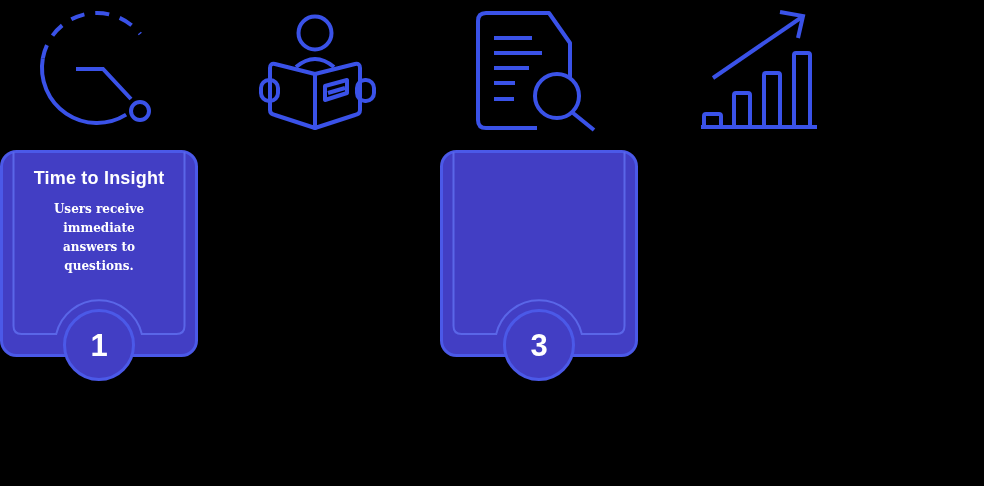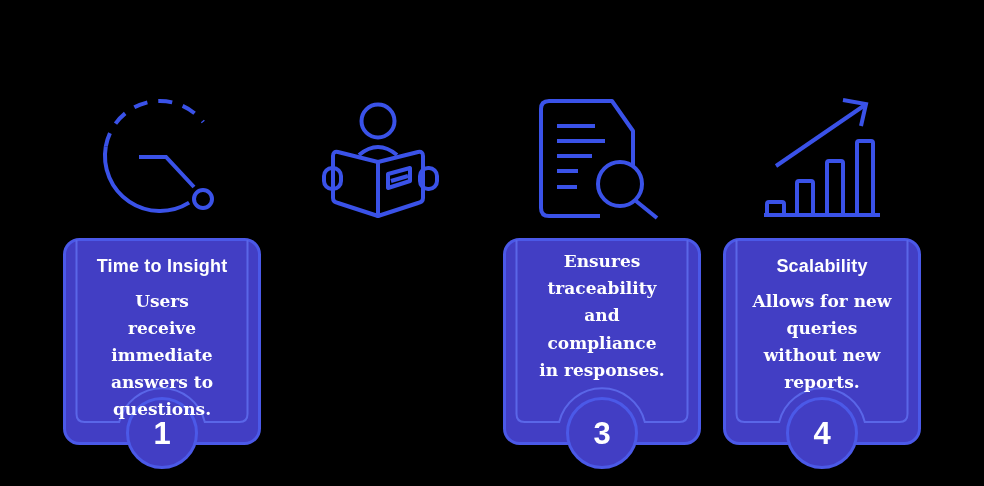--- a/index.html
+++ b/index.html
@@ -12,23 +12,21 @@
   }
   html,body{margin:0;padding:0;}
   body{
     width:984px;height:486px;
     background:var(--background);
     overflow:hidden;
     font-family:"Liberation Sans", sans-serif;
   }
   .row{
     display:flex;
-    justify-content:center;
     gap:22px;
-    padding-top:88px;
   }
   .column{width:198px;display:flex;flex-direction:column;align-items:center;}
   .icon-area{
     height:140px;width:100%;
     display:flex;align-items:center;justify-content:center;
     margin-bottom:10px;
   }
   .icon-area svg{display:block;}
   .card{
     position:relative;
@@ -47,21 +45,21 @@
     line-height:1.25;
     letter-spacing:.2px;
   }
   .card-body{
     position:relative;
     margin:10px auto 12px auto;
     text-align:center;
     color:var(--text);
     font-family:"DejaVu Serif", serif;
     font-weight:bold;
-    font-size:17px;
+    font-size:12px;
     line-height:1.6;
   }
   .column:nth-of-type(1) .card-body{max-width:120px;}
   .column:nth-of-type(2) .card-body{max-width:152px;}
   .column:nth-of-type(3) .card-body{max-width:130px;}
   .column:nth-of-type(4) .card-body{max-width:140px;}
   .card-number{
     position:absolute;
     left:0;right:0;
     top:176px;
@@ -132,44 +130,33 @@
           <path d="M 99 110 L 120 127"></path>
         </g>
       </svg>
     </div>
     <div class="card">
       <svg class="card-bg" width="198" height="232" viewBox="0 0 198 232">
         <rect class="shape" x="1.5" y="1.5" width="195" height="204" rx="15"></rect>
         <path class="inner" d="M 13.5 2 V 176 Q 13.5 184 21.5 184 H 56.2 A 44 44 0 0 1 141.8 184 H 176.5 Q 184.5 184 184.5 176 V 2"></path>
         <circle class="shape" cx="99" cy="195" r="34.5"></circle>
       </svg>
-      <div class="card-body">Ensures traceability and compliance in responses.</div>
       <div class="card-number">3</div>
     </div>
   </div>
 
   <div class="column">
     <div class="icon-area">
       <svg width="126" height="125" viewBox="0 0 126 125">
         <g fill="none" stroke-width="4" stroke="#3A52E8">
           <path d="M 5 119 H 121"></path>
           <rect x="8" y="106" width="17" height="13" rx="2"></rect>
           <rect x="38" y="85" width="16" height="34" rx="2"></rect>
           <rect x="68" y="65" width="16" height="54" rx="2"></rect>
           <rect x="98" y="45" width="16" height="74" rx="2"></rect>
           <path d="M 17 70 L 106 9"></path>
           <path d="M 84 4 L 107 8 L 102 30"></path>
         </g>
       </svg>
     </div>
-    <div class="card">
-      <svg class="card-bg" width="198" height="232" viewBox="0 0 198 232">
-        <rect class="shape" x="1.5" y="1.5" width="195" height="204" rx="15"></rect>
-        <path class="inner" d="M 13.5 2 V 176 Q 13.5 184 21.5 184 H 56.2 A 44 44 0 0 1 141.8 184 H 176.5 Q 184.5 184 184.5 176 V 2"></path>
-        <circle class="shape" cx="99" cy="195" r="34.5"></circle>
-      </svg>
-      <div class="card-title">Scalability</div>
-      <div class="card-body">Allows for new queries without new reports.</div>
-      <div class="card-number">4</div>
-    </div>
   </div>
 
 </div>
 
 </body></html>

